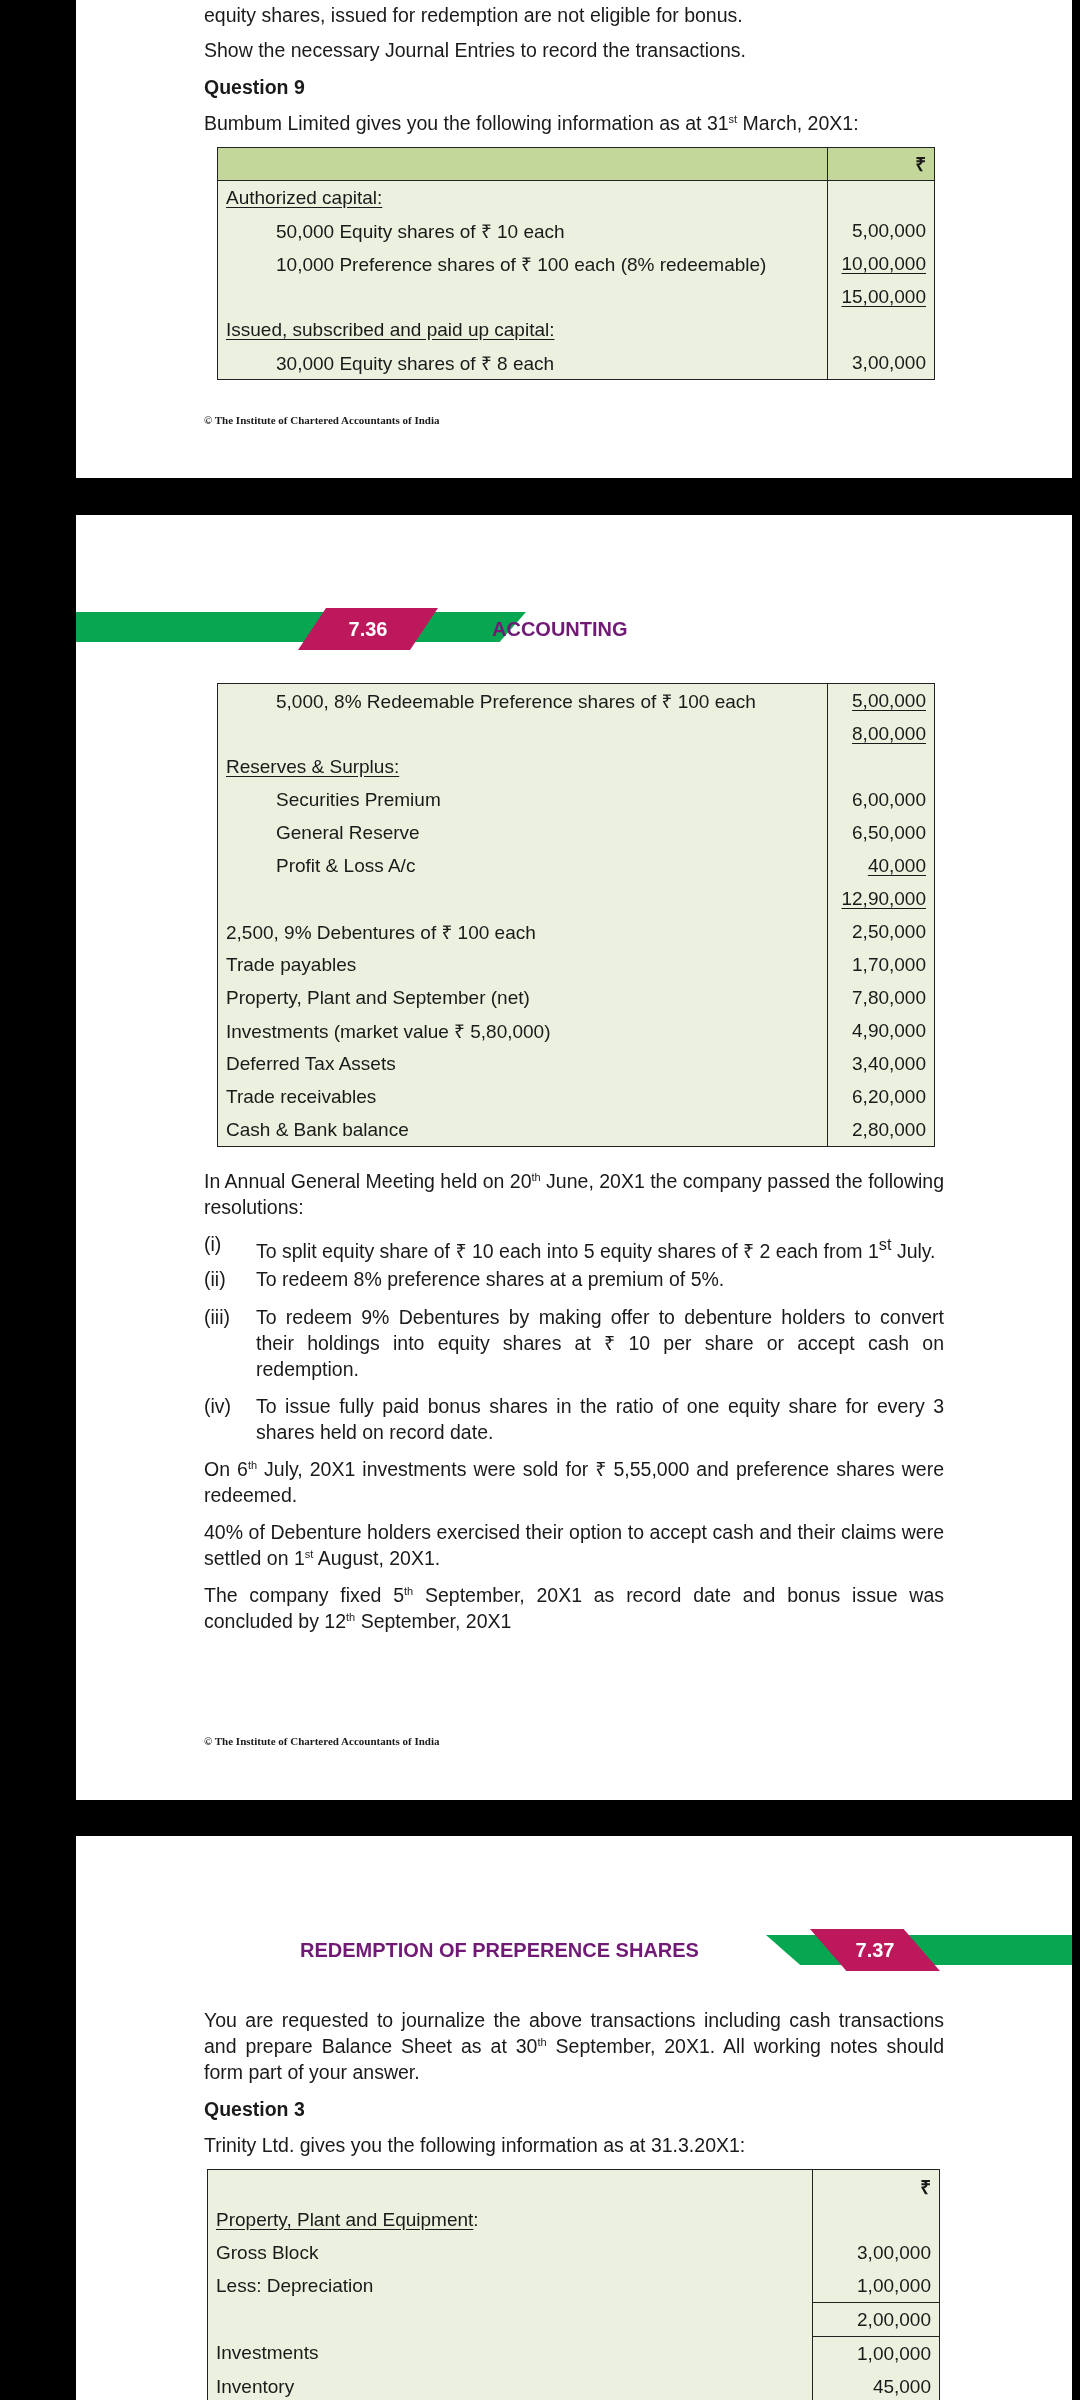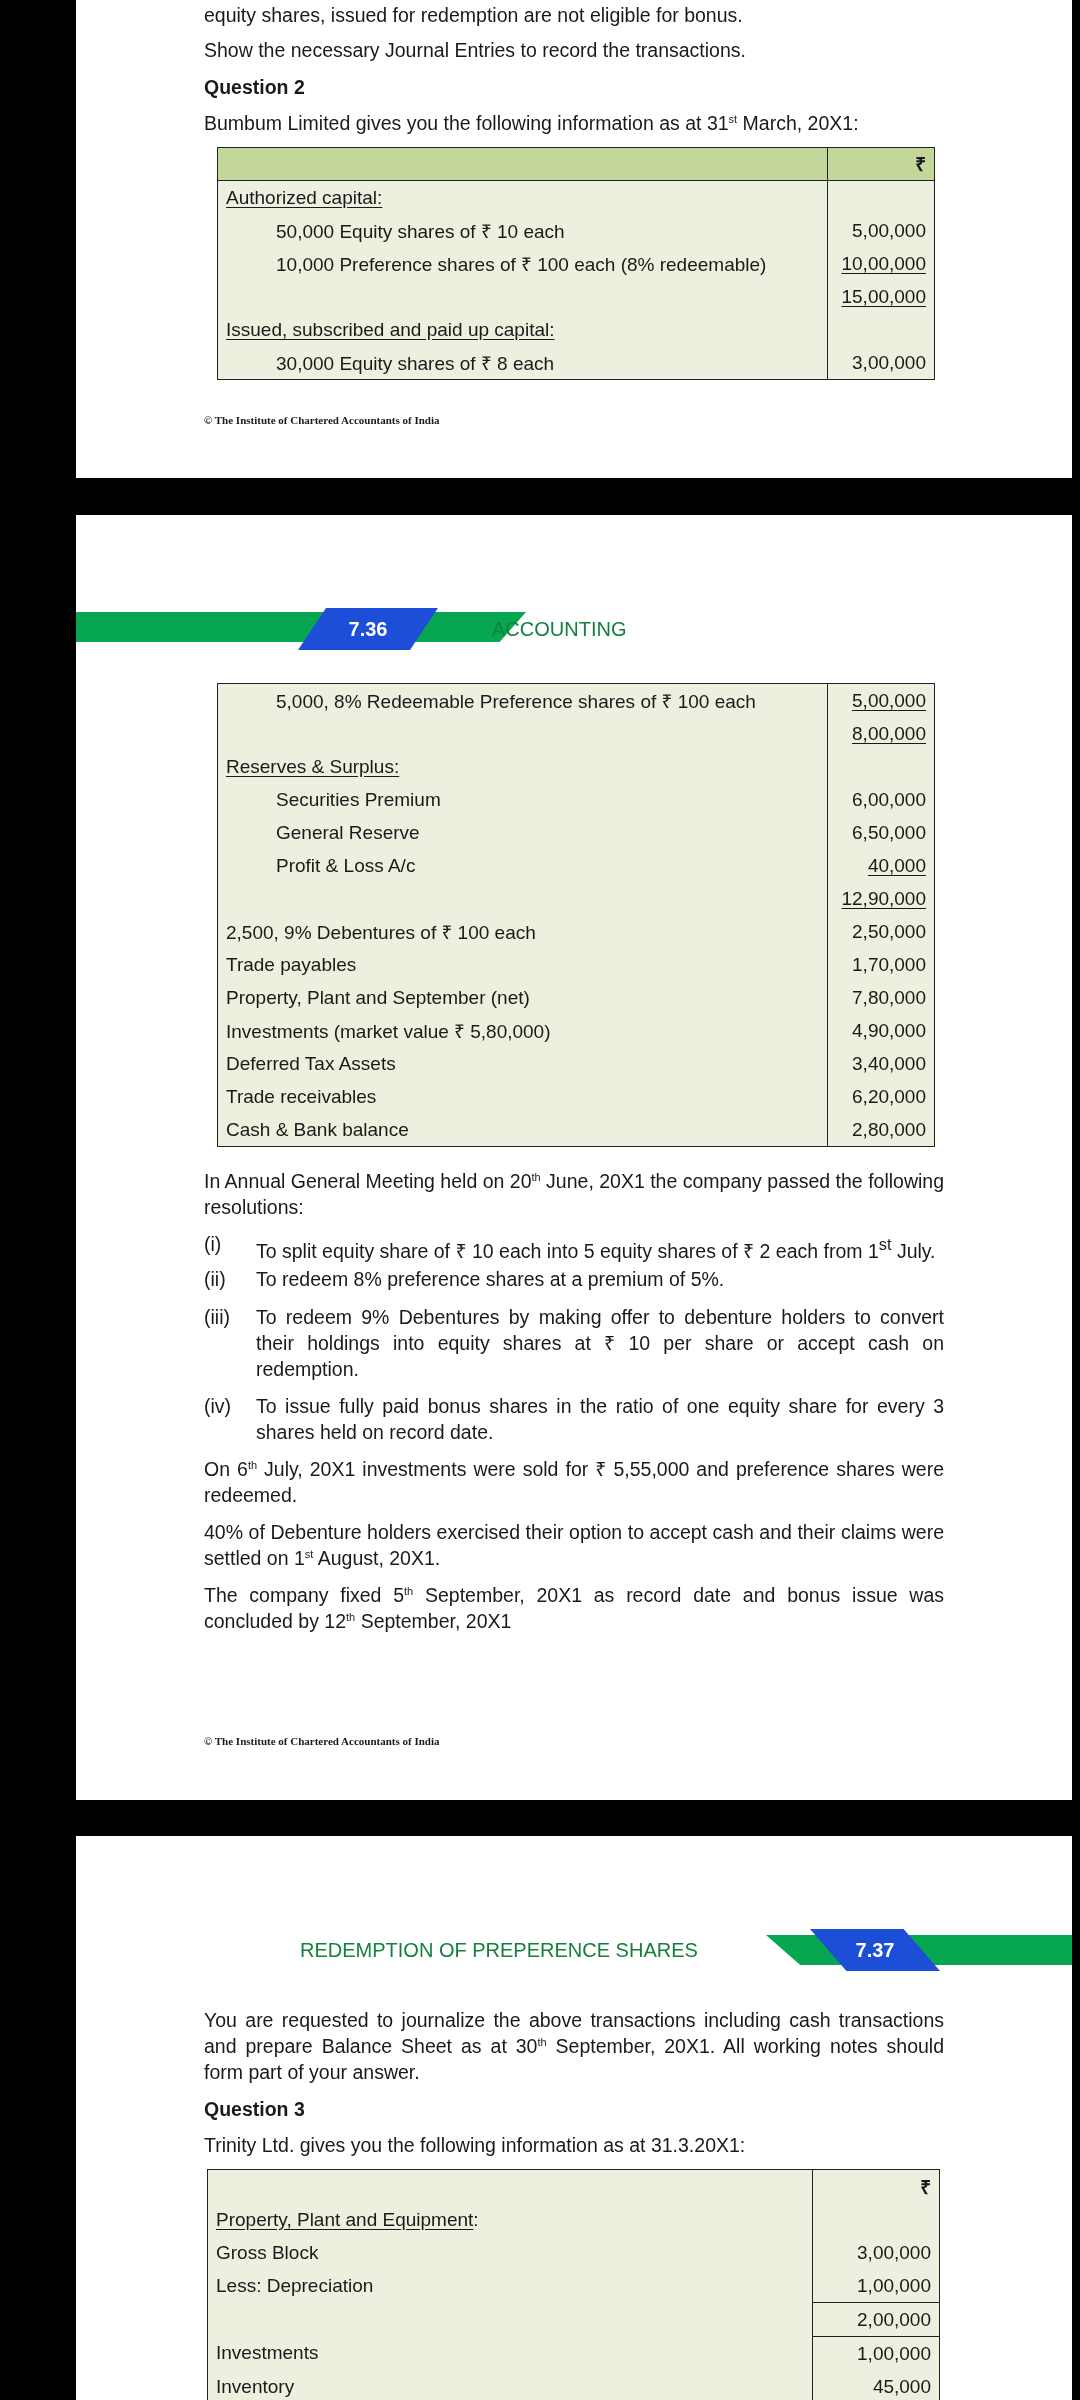--- a/index.html
+++ b/index.html
@@ -40,36 +40,36 @@
   .fintable td.amt { width: 90px; text-align: right; border-left: 1.5px solid #222; white-space: nowrap; }
   .fintable td.lbl { padding-left: 8px; }
   .fintable td.ind { padding-left: 58px; }
   .fintable tr.hdr td { background: #c4d79b; border-bottom: 1.5px solid #222; font-weight: bold; height: 32px; }
   .ul { text-decoration: underline; text-underline-offset: 3px; }
 
   
   .banner { position: absolute; height: 42px; }
   .green-bar { position: absolute; background: #07a651; }
   .grey-tab {
-    position: absolute; background: #1d4ed8; color: #fff;
+    position: absolute; background: #be185d; color: #fff;
     font-weight: bold; font-size: 20px; text-align: center; line-height: 42px;
   }
-  .banner-title { position: absolute; color: #15803d; font-weight: normal; font-size: 20px; line-height: 42px; }
+  .banner-title { position: absolute; color: #701a75; font-weight: bold; font-size: 20px; line-height: 42px; }
 
   .list-item { position: absolute; left: 128px; width: 740px; font-size: 19.5px; line-height: 26px; }
   .list-item .num { position: absolute; left: 0; top: 0; }
   .list-item .body { margin-left: 52px; text-align: justify; }
 </style>
 </head>
 <body>
 
 <div class="page" id="page1">
   <div class="txt" style="top:2px;">equity shares, issued for redemption are not eligible for bonus.</div>
   <div class="txt" style="top:37px;">Show the necessary Journal Entries to record the transactions.</div>
-  <div class="txt qtitle" style="top:74px;">Question 2</div>
+  <div class="txt qtitle" style="top:74px;">Question 9</div>
   <div class="txt" style="top:110px;"><span>Bumbum Limited gives you the following information as at 31</span><sup>st</sup><span> March, 20X1:</span></div>
 
   <table class="fintable" style="top:147px;">
     <tbody>
         <tr class="hdr">
       <td></td>
       <td class="amt">₹</td>
     </tr>
     <tr>
       <td class="lbl"><span class="ul">Authorized capital:</span></td>

